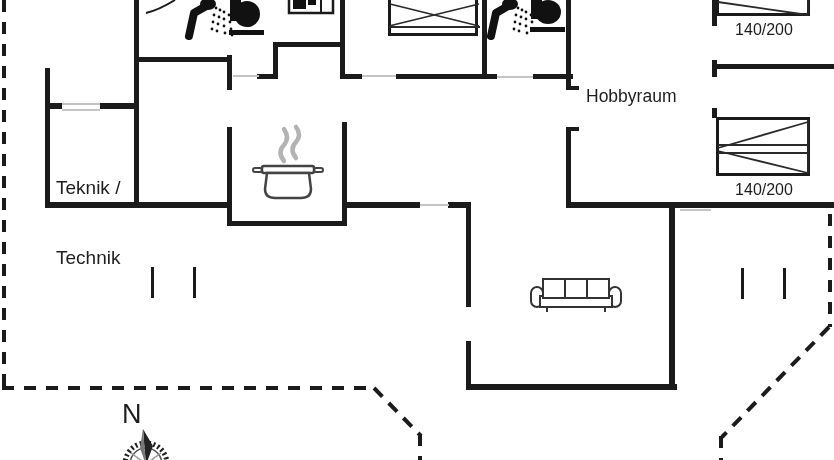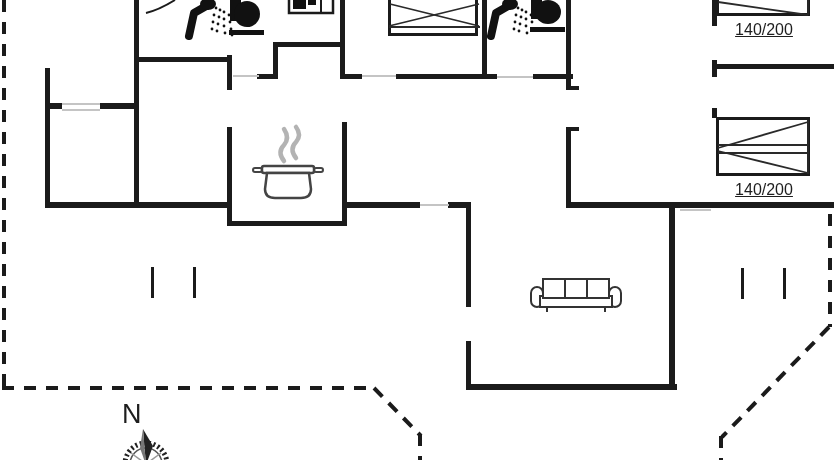--- a/index.html
+++ b/index.html
@@ -8,21 +8,21 @@
     overflow:hidden;font-family:"Liberation Sans",sans-serif;color:#1e1e1e;
   }
   .wall{position:absolute;background:#1b1b1b;}
   .thin{position:absolute;background:#c4c4c4;}
   .post{position:absolute;background:#1b1b1b;}
   .dash-v{position:absolute;width:4px;background:repeating-linear-gradient(to bottom,#1b1b1b 0 12px,transparent 12px 22px);}
   .dash-h{position:absolute;height:4px;background:repeating-linear-gradient(to right,#1b1b1b 0 12px,transparent 12px 22px);}
   .bed{position:absolute;border:3px solid #1b1b1b;background:#fff;box-sizing:border-box;}
   .bed.no-top{border-top:none;}
   .label{position:absolute;white-space:pre;}
-  .bed-label{font-size:16px;text-align:center;text-decoration:underline;}
+  .bed-label{font-size:16px;text-align:center;}
   .room-label{line-height:1.22;}
   svg{position:absolute;left:0;top:0;}
 </style>
 </head>
 <body>
 
 <div id="plan">
 
   <div class="dash-v" style="left:2px;top:0;height:389px;"></div>
   <div class="dash-h" style="left:2px;top:386px;width:373px;"></div>
@@ -193,22 +193,27 @@
     <g>
       <circle cx="146" cy="464" r="21" fill="none" stroke="#222" stroke-width="5" stroke-dasharray="2 2.6"></circle>
       <circle cx="146" cy="464" r="16" fill="#fff" stroke="#555" stroke-width="1.5"></circle>
       <line x1="131" y1="453" x2="161" y2="475" stroke="#999" stroke-width="1.5"></line>
       <line x1="161" y1="453" x2="131" y2="475" stroke="#999" stroke-width="1.5"></line>
       <path d="M143,429 L146,465 L153,446 Z" fill="#222"></path>
       <path d="M143,429 L146,465 L140,448 Z" fill="#777"></path>
     </g>
   </svg>
 
+  <div class="label room-label" style="left:56px;top:130px;font-size:19px;">
+    <div>Teknik /</div>
+    <div>Technik</div>
+  </div>
 
   <div class="label room-label" style="left:586px;top:43px;font-size:17.5px;">
+    <div>Hobbyraum</div>
   </div>
 
   <div class="label bed-label" style="left:714px;top:21px;width:100px;">140/200</div>
   <div class="label bed-label" style="left:714px;top:181px;width:100px;">140/200</div>
 
   <div class="label" style="left:122px;top:399px;font-size:27px;">N</div>
 
 </div>
 
 </body></html>

